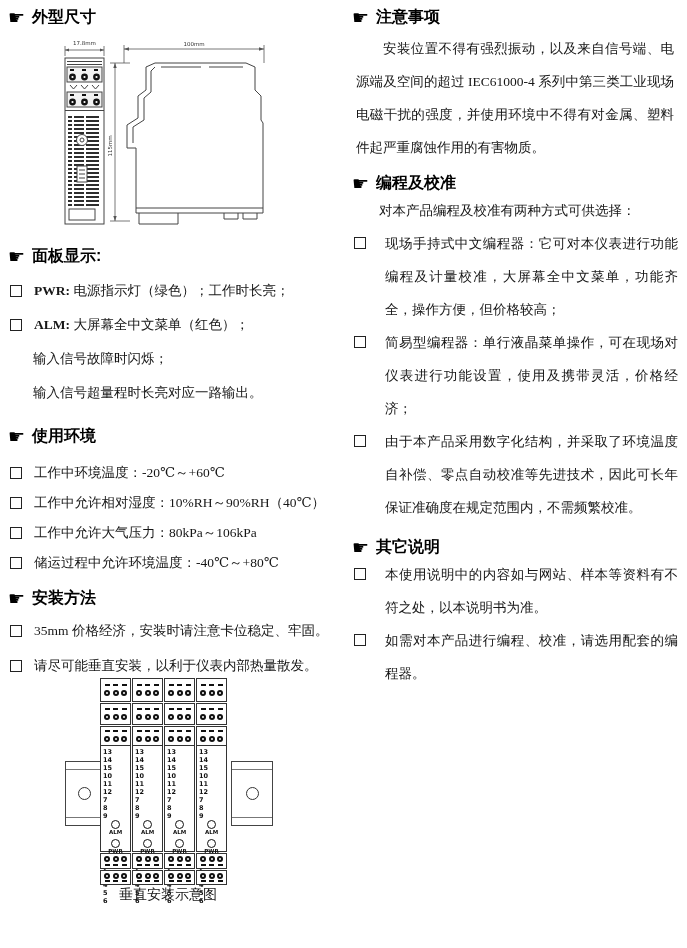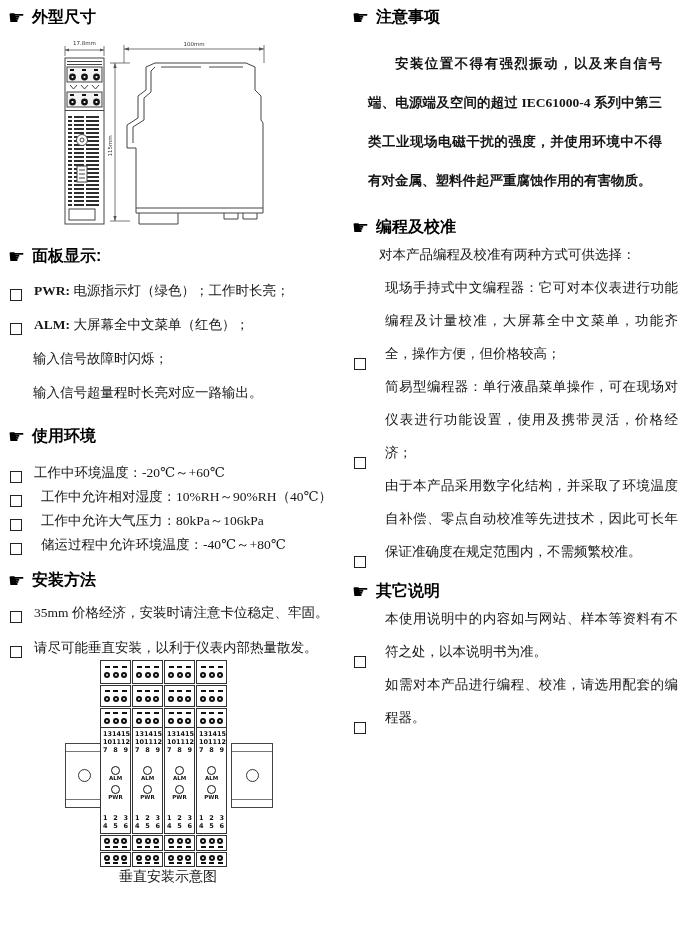--- a/index.html
+++ b/index.html
@@ -11,30 +11,30 @@
   .col-right{width:343px;padding:6px 9px 0 8px;}
 
   
   .sec-head{display:flex;align-items:center;margin:0;
             font-family:"Liberation Sans","DejaVu Sans",sans-serif;
             font-weight:bold;font-size:16px;line-height:22px;color:#000;}
   .hand{font-family:"DejaVu Sans",sans-serif;font-size:19px;line-height:18px;
         width:24px;flex:none;font-weight:normal;}
 
   
-  .li{display:flex;align-items:flex-end;}
+  .li{display:flex;align-items:flex-start;}
   .box{flex:none;width:10px;height:10px;border:1.5px solid #222;
        margin:4px 12px 0 2px;background:#fff;}
   .li-text{font-size:13.5px;line-height:20px;}
   .col-right .li .box{margin:10px 19px 0 2px;}
   .col-right .li-text{line-height:33px;text-align:justify;flex:1;}
 
   .subtitle{font-size:14px;margin:14px 0 0 22px;}
-  .para{font-size:13.5px;line-height:39px;text-align:justify;
-        text-indent:2em;margin:16px;font-weight:bold;}
+  .para{font-size:13.5px;line-height:33px;text-align:justify;
+        text-indent:2em;margin:4px;}
   .intro{font-size:13.5px;line-height:33px;text-indent:2em;margin:0;}
 
   
   .dim-figure{display:flex;margin:10px 0 0 52px;align-items:flex-start;}
   .dim-text{font-family:"DejaVu Sans",sans-serif;font-size:5.5px;fill:#333;}
   .ln{stroke:#444;stroke-width:1;}
   .dim{stroke:#555;stroke-width:0.8;}
 
   
   .install-fig{position:relative;width:206px;height:200px;margin:2px 0 0 57px;}
@@ -57,33 +57,33 @@
   .dot-row,.dash-row{display:flex;justify-content:space-evenly;align-items:center;}
   .dot{width:6px;height:6px;background:#111;border-radius:50%;position:relative;}
   .dot::after{content:"";position:absolute;left:2px;top:2px;width:2px;height:2px;
               background:#fff;border-radius:50%;}
   .dash{width:5px;height:2px;background:#111;}
   .face{border:1px solid #333;margin-top:1px;height:124px;display:flex;
         flex-direction:column;}
   .tb-face{border:0;border-bottom:1px solid #333;height:18px;flex:none;
            display:flex;flex-direction:column;justify-content:space-evenly;}
   .num-grid{margin:2px 2px 0 2px;}
-  .num-row{display:flex;justify-content:space-between;line-height:8px;}
+  .num-row{display:flex;justify-content:center;line-height:8px;flex-direction:column;}
   .num{font-family:"DejaVu Sans",sans-serif;font-weight:bold;font-size:6.5px;color:#111;}
   .leds{flex:1;display:flex;flex-direction:column;justify-content:center;
         align-items:center;gap:3px;}
   .led{display:flex;flex-direction:column;align-items:center;}
   .led-circle{width:7px;height:7px;border:1px solid #111;border-radius:50%;background:#fff;}
   .led-label{font-family:"DejaVu Sans",sans-serif;font-weight:bold;font-size:5.5px;
              color:#111;line-height:7px;}
   .num-grid.bottom{margin-bottom:3px;}
   .caption{font-size:14px;text-align:center;width:206px;margin:8px 0 0 57px;}
 
   
-  .mt8{margin-top:8px;} .mt10{margin-top:4px;gap:7px;} .mt12{margin-top:12px;}
+  .mt8{margin-top:8px;} .mt10{margin-top:10px;} .mt12{margin-top:12px;}
   .mt14{margin-top:14px;} .mt15{margin-top:15px;} .mt16{margin-top:16px;}
   .mt22{margin-top:22px;}
   .indent-cont{margin-left:25px;}
   b{font-weight:bold;}
 </style>
 </head>
 <body>
 
 <div class="page">
 

